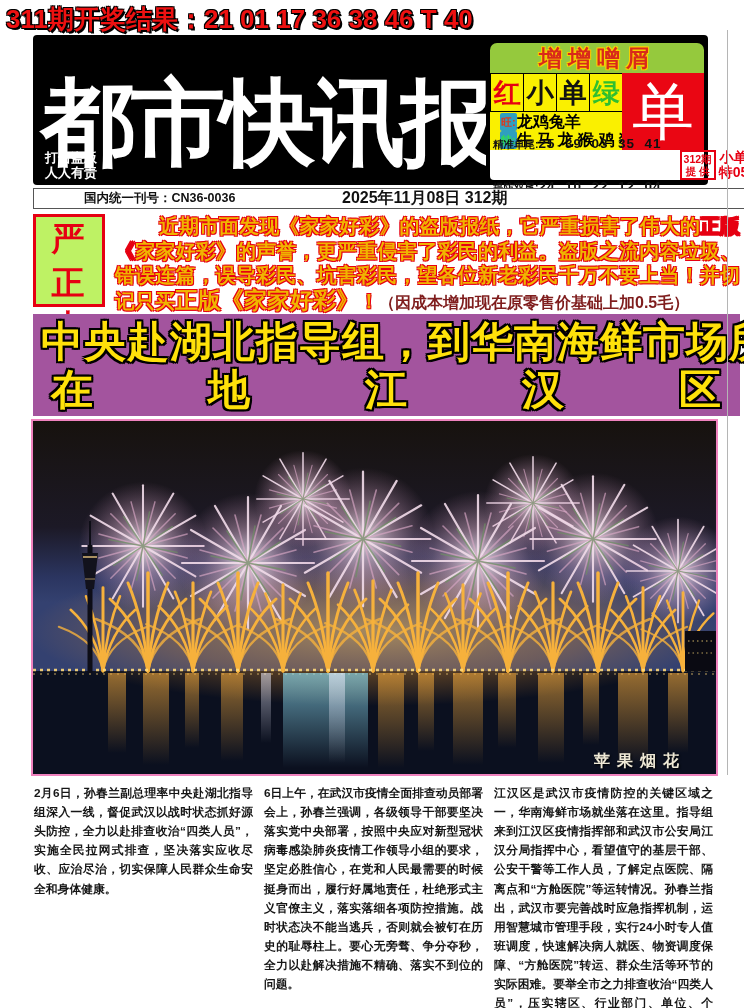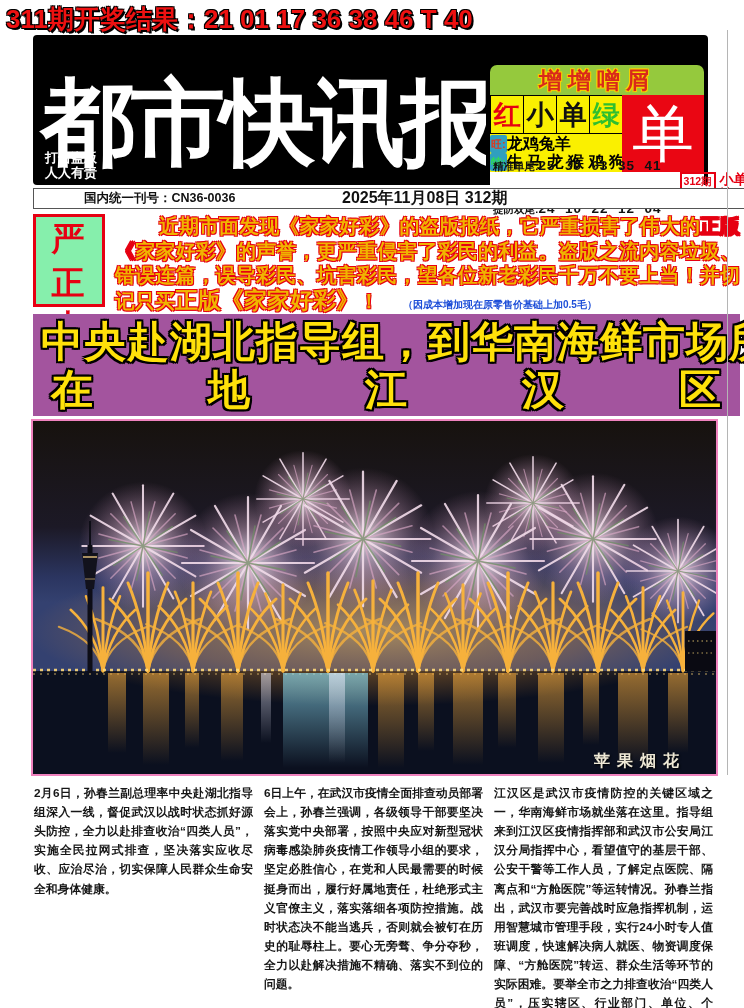--- a/index.html
+++ b/index.html
@@ -13,48 +13,48 @@
     white-space:nowrap;letter-spacing:0px;
     text-shadow:2px 2px 0 #000,-1px -1px 0 #000,1px -1px 0 #000,-1px 1px 0 #000,1px 1px 0 #000;
   }
   
   .masthead{position:absolute;left:33px;top:35px;width:675px;height:150px;background:#000;border-radius:4px;}
   .mast-title{position:absolute;left:8px;top:22px;font-size:94px;line-height:1;font-weight:900;color:#fff;letter-spacing:-4px;white-space:nowrap;margin-top:19px;}
   .anti{position:absolute;left:12px;bottom:4px;color:#fff;font-size:13px;font-weight:700;line-height:1.2;}
   
   .tip-panel{position:absolute;right:0;top:4px;width:222px;height:145px;background:#000;border-radius:10px;padding:4px;box-sizing:border-box;}
   .tip-header{height:30px;background:#95c93d;border-radius:7px 7px 0 0;text-align:center;font-size:23px;font-weight:900;color:#d92a1a;line-height:30px;letter-spacing:6px;
-    text-shadow:1px 1px 0 #f7d000,-1px -1px 0 #f7d000,1px -1px 0 #f7d000,-1px 1px 0 #f7d000;margin-top:22px;}
+    text-shadow:1px 1px 0 #f7d000,-1px -1px 0 #f7d000,1px -1px 0 #f7d000,-1px 1px 0 #f7d000;}
   .tip-mid{display:flex;height:77px;}
   .tip-left{width:132px;display:flex;flex-direction:column;}
   .cells{display:flex;height:39px;}
   .cell{flex:1;background:#faf000;border:1.5px solid #000;margin-right:-1.5px;font-size:27px;font-weight:700;display:flex;align-items:center;justify-content:center;}
-  .wang-block{flex:1;background:#faf000;padding:1px 0;font-size:16px;font-weight:800;line-height:18px;white-space:nowrap;}
+  .wang-block{flex:1;background:#faf000;padding:1px 10px;font-size:16px;font-weight:800;line-height:18px;white-space:nowrap;}
   .badge{display:inline-block;background:#2f9fbf;font-size:11px;font-weight:800;padding:0 1px;border-radius:2px;vertical-align:1px;}
   .badge.wang{color:#d93a20;}
   .badge.te{color:#2fdf4f;}
   .big-cell{flex:1;background:#ea0613;color:#fff;display:flex;align-items:center;justify-content:center;font-size:62px;font-family:"Liberation Serif",serif;}
   .tip-stats{height:30px;background:#ffffff;display:flex;align-items:center;padding:0 3px;border-radius:0 0 4px 4px;}
   .stats-left{flex:1;font-weight:800;line-height:14px;white-space:pre;color:#111;}
   .stats-left .lbl{font-size:10.5px;}
   .stats-left .val{font-size:13.5px;letter-spacing:1px;}
   .provider-box{border:2px solid #e60012;color:#e60012;font-size:10.5px;font-weight:700;text-align:center;line-height:12px;padding:1px 2px;margin:0 3px 0 18px;white-space:nowrap;}
   .pred{color:#e60012;font-size:14px;font-weight:800;line-height:15px;text-align:center;white-space:nowrap;}
   
   .issue-bar{position:absolute;left:33px;top:188px;width:742px;height:21px;border:1px solid #555;background:#fff;box-sizing:border-box;display:flex;align-items:center;}
   .serial{margin-left:50px;font-size:12.5px;font-weight:800;color:#111;}
   .issue-date{position:absolute;left:308px;font-size:16px;font-weight:600;color:#111;}
   
   .statement{position:absolute;left:33px;top:214px;width:707px;display:flex;}
-  .stmt-label{width:72px;height:93px;border:3px solid #e60012;background:#86efac;color:#e60012;font-size:33px;font-weight:900;text-align:center;line-height:44px;box-sizing:border-box;letter-spacing:2px;}
+  .stmt-label{width:72px;height:93px;border:3px solid #e60012;background:#bef264;color:#e60012;font-size:33px;font-weight:900;text-align:center;line-height:44px;box-sizing:border-box;letter-spacing:2px;}
   .stmt-text{flex:1;padding-left:10px;font-size:20px;font-weight:800;line-height:24.5px;color:#f0b400;text-align:justify;text-indent:2.2em;
     text-shadow:-1px -1px 0 #e60012,1px -1px 0 #e60012,-1px 1px 0 #e60012,1px 1px 0 #e60012;}
   .seg-red{color:#e60012;}
   .seg-big{font-size:23px;}
-  .stmt-note{font-size:10px;color:#1d4ed8;text-shadow:none;margin-left:24px;}
+  .stmt-note{font-size:16px;color:#7f1d1d;text-shadow:none;}
   
   .banner{position:absolute;left:33px;top:314px;width:707px;height:102px;background:#a3549e;box-sizing:border-box;padding:4px 8px 0 8px;}
   .banner-line{font-size:42px;font-weight:900;color:#ffe10a;white-space:nowrap;letter-spacing:1px;line-height:48px;
     text-shadow:2px 2px 0 #000,-2px -2px 0 #000,2px -2px 0 #000,-2px 2px 0 #000,0 2px 0 #000,2px 0 0 #000,0 -2px 0 #000,-2px 0 0 #000;}
   .banner-l2{display:flex;justify-content:space-between;padding:0 10px;}
   
   .photo{position:absolute;left:31px;top:419px;width:687px;height:357px;border:2px solid #ef82be;box-sizing:border-box;background:#0e0c12;overflow:hidden;}
   .caption{position:absolute;right:30px;bottom:2px;color:#efe9d6;font-size:16px;font-weight:600;letter-spacing:7px;text-shadow:1px 1px 2px #000;}
   
   .articles{position:absolute;left:34px;top:784px;width:679px;display:flex;gap:11px;}

